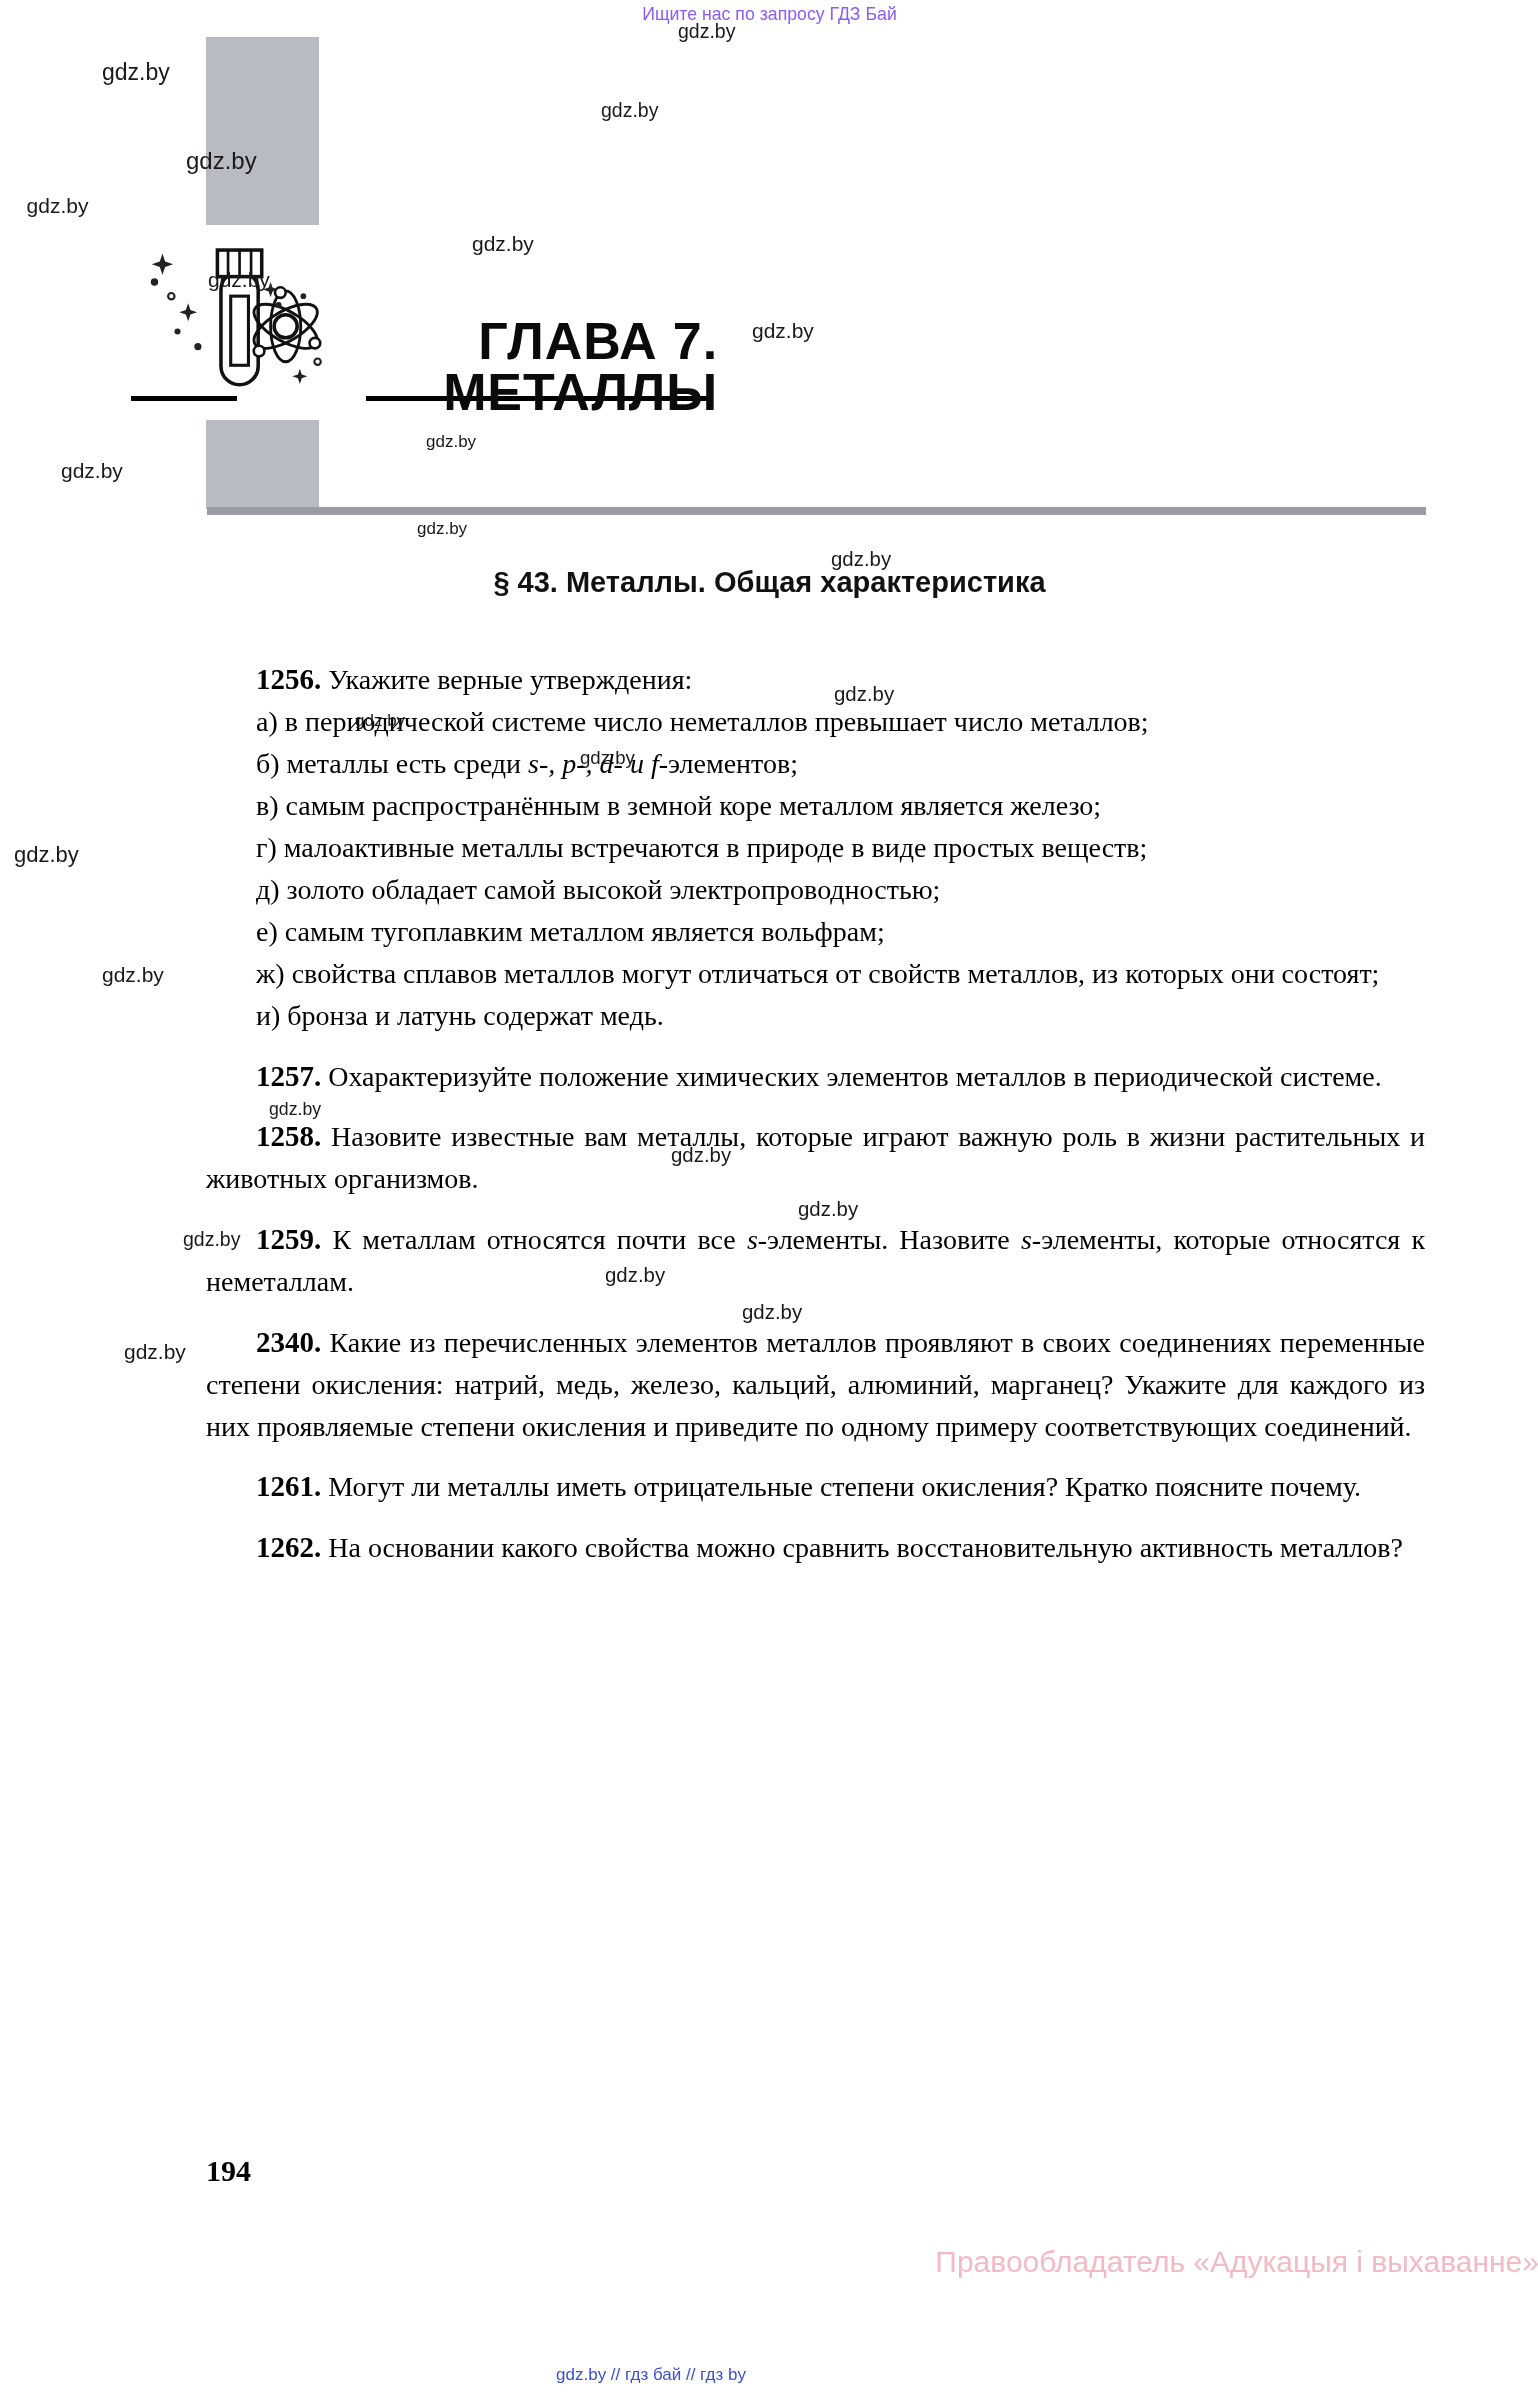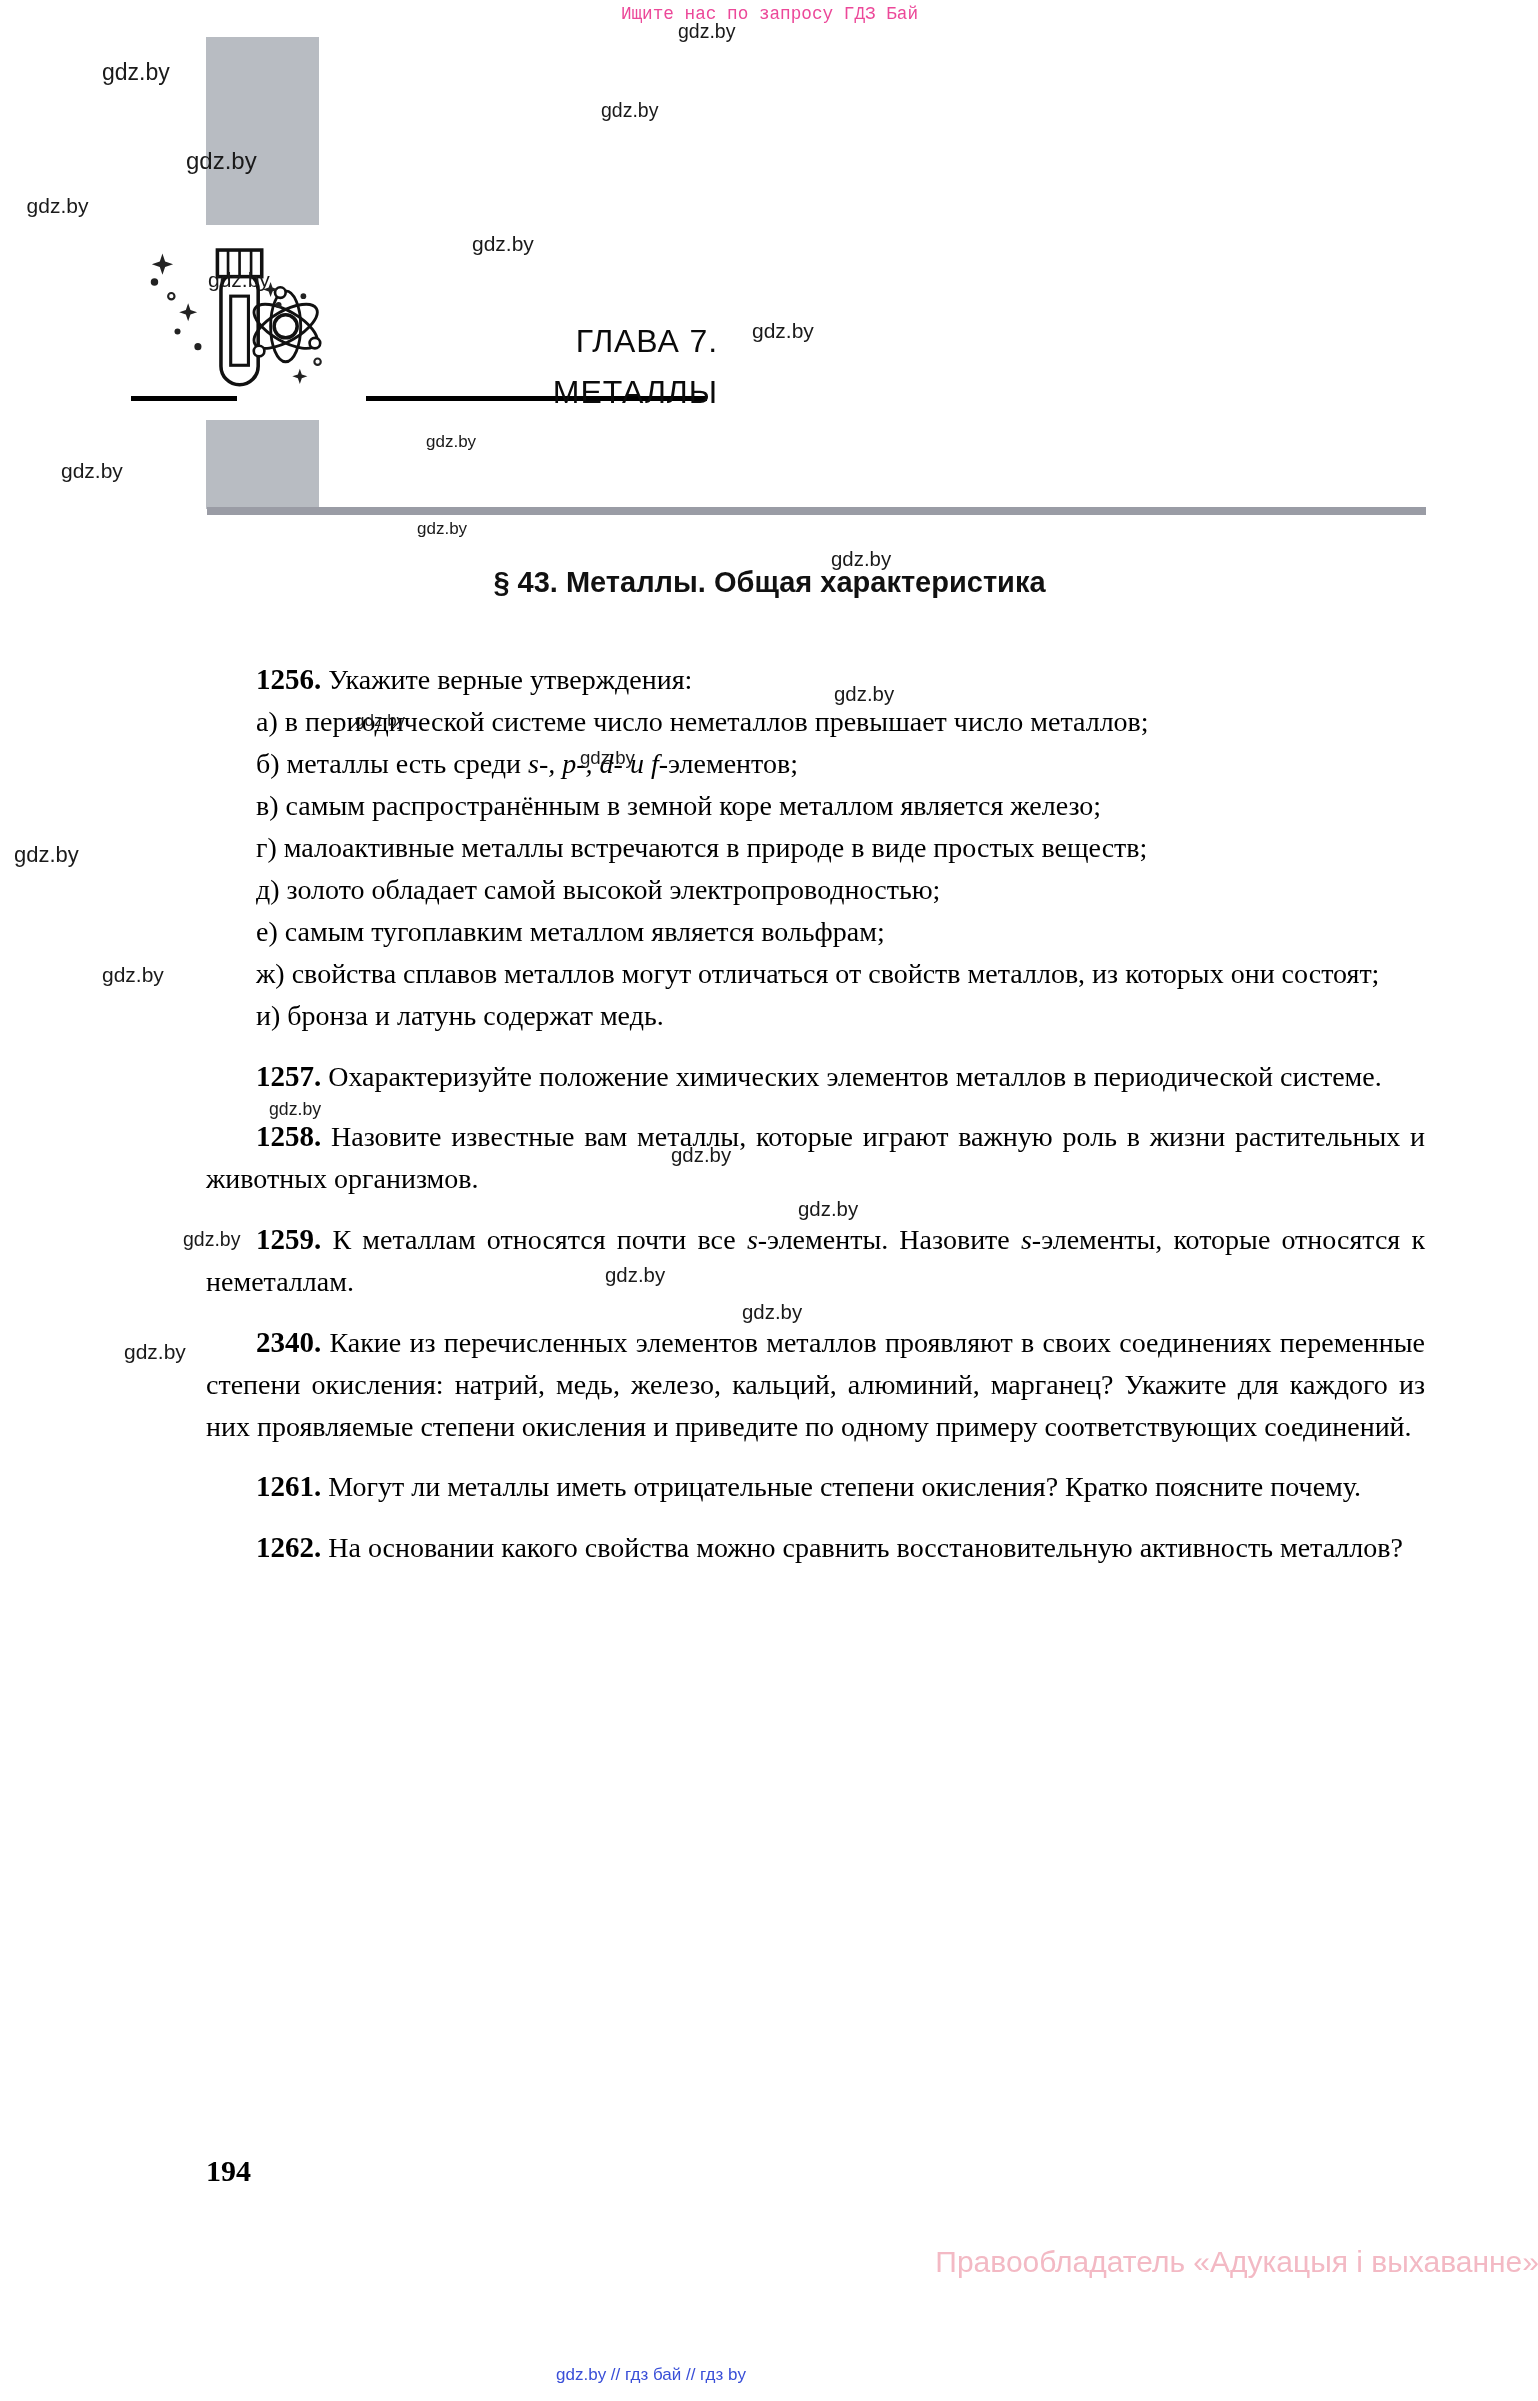--- a/index.html
+++ b/index.html
@@ -16,23 +16,23 @@
     color: #000000;
   }
 
   
   .promo-banner {
     position: absolute;
     top: 3.5px;
     left: 0;
     width: 100%;
     text-align: center;
-    font-family: Liberation Mono, monospace;
+    font-family: Liberation Sans, sans-serif;
     font-size: 17.7px;
-    color: #ec4899;
+    color: #8b5cf6;
     letter-spacing: 0px;
     white-space: nowrap;
   }
 
   
   .gray-block {
     position: absolute;
     background: #b8bcc2;
   }
   .gray-block-top    { left: 206px; top: 37px;  width: 113px; height: 188px; }
@@ -58,22 +58,22 @@
   .rule-right { left: 366px; top: 396px;  width: 341px; }
 
   
   .chapter-title {
     position: absolute;
     left: 222px;
     top: 316px;
     width: 496px;
     text-align: right;
     font-family: "Liberation Sans", sans-serif;
-    font-weight: normal;
-    font-size: 32px;
+    font-weight: bold;
+    font-size: 52px;
     line-height: 51px;
     letter-spacing: 0.9px;
     color: #0b0b0b;
   }
   .chapter-title .line2 { display: block; }
 
   
   .chapter-divider {
     position: absolute;
     left: 207px;

